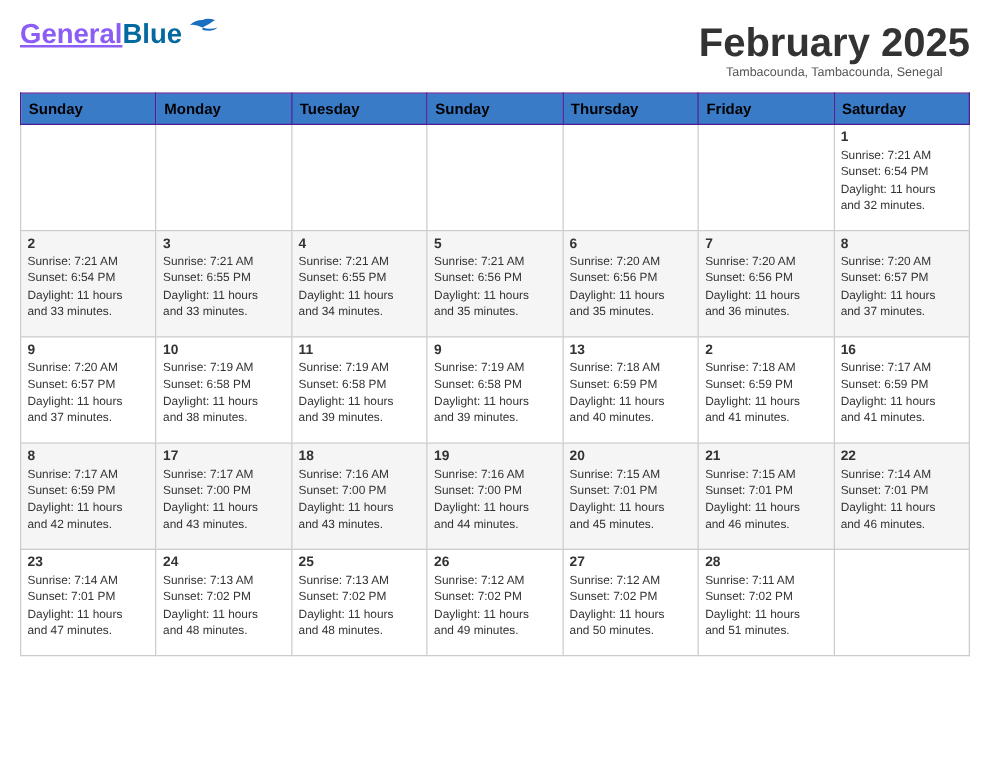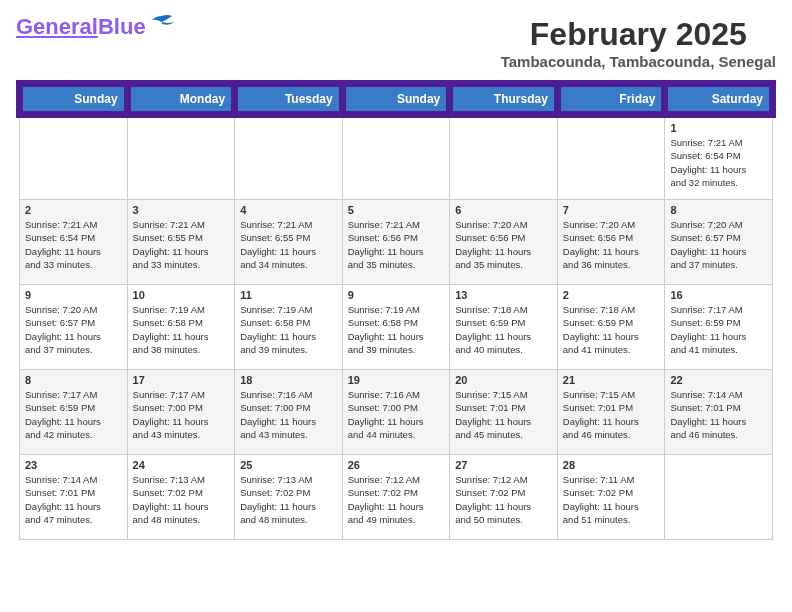--- a/index.html
+++ b/index.html
@@ -23,37 +23,37 @@
     }
     .title-block {
       text-align: center;
     }
     .title-block h1 {
       font-size: 32px;
       font-weight: bold;
       color: #333;
     }
     .title-block h2 {
-      font-size: 15px;
-      font-weight: bold;
+      font-size: 10px;
+      font-weight: normal;
       color: #555;
     }
     .calendar {
       width: 100%;
       border-collapse: collapse;
       border: 1px solid #ccc;
     }
     .calendar th {
       background-color: #3a7bc8;
-      color: #ffffff;
+      color: #000000;
       font-size: 12px;
       font-weight: bold;
       padding: 5px 6px;
-      text-align: right;
-      border: 7px solid #4c1d95;
+      text-align: left;
+      border: 1px solid #4c1d95;
     }
     .calendar td {
       vertical-align: top;
       border: 1px solid #ccc;
       padding: 4px 5px;
       width: calc(100% / 7);
       min-height: 80px;
       height: 85px;
       background: #fff;
       font-size: 10px;
@@ -77,21 +77,21 @@
       background: #f9f9f9;
     }
   </style>
 </head>
 <body>
 
 <div class="header">
   <div class="logo">
     <div style="display:flex; align-items:center;">
       <div style="font-size:22px; font-weight:bold; line-height:1;">
-        <span style="color:#8b5cf6;text-decoration:underline;">General</span><span style="color:#8b5cf6;">Blue</span>
+        <span style="color:#8b5cf6;text-decoration:underline;">General</span><span style="color:#0369a1;">Blue</span>
       </div>
       <svg width="28" height="18" viewBox="0 0 28 18" style="margin-left:2px; margin-top:-8px;">
         <path d="M14 2 Q18 0 24 2 Q20 5 14 8 Q8 5 4 6 Q8 2 14 2Z" fill="#1a6ec0"></path>
         <path d="M14 8 Q20 10 26 8 Q22 12 14 10Z" fill="#1a6ec0"></path>
       </svg>
     </div>
   </div>
   <div class="title-block">
     <h1>February 2025</h1>
     <h2>Tambacounda, Tambacounda, Senegal</h2>

